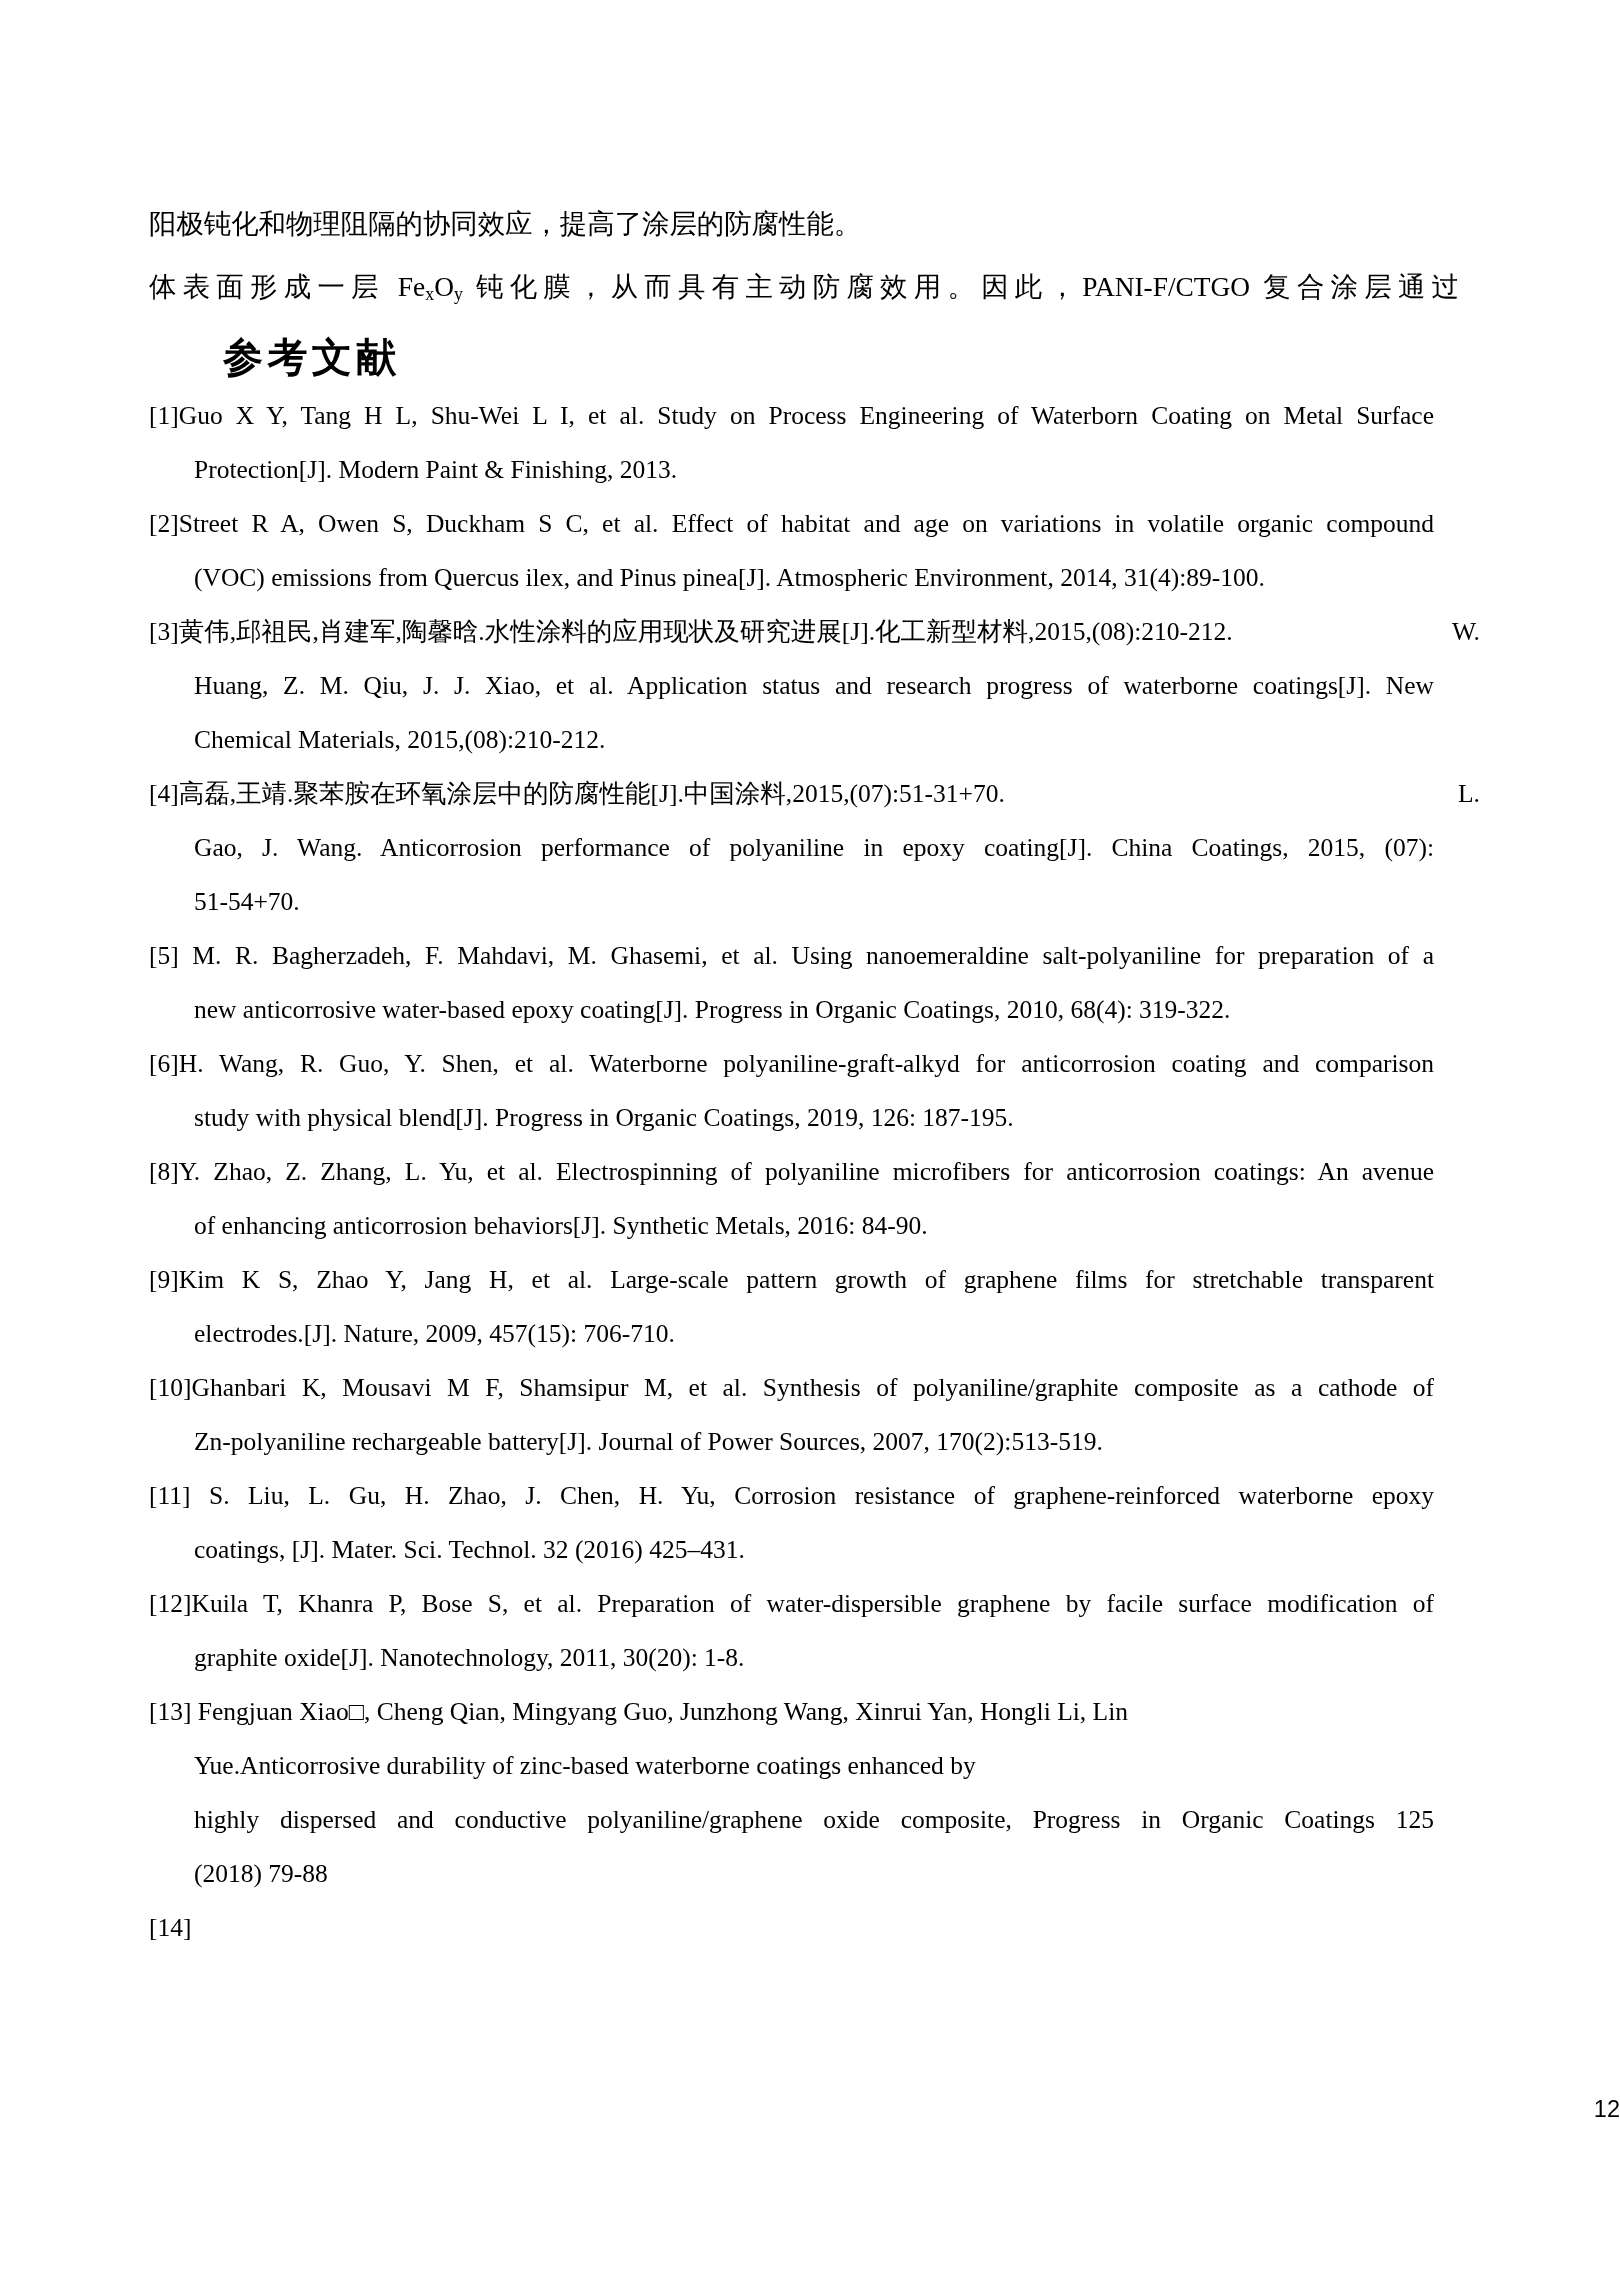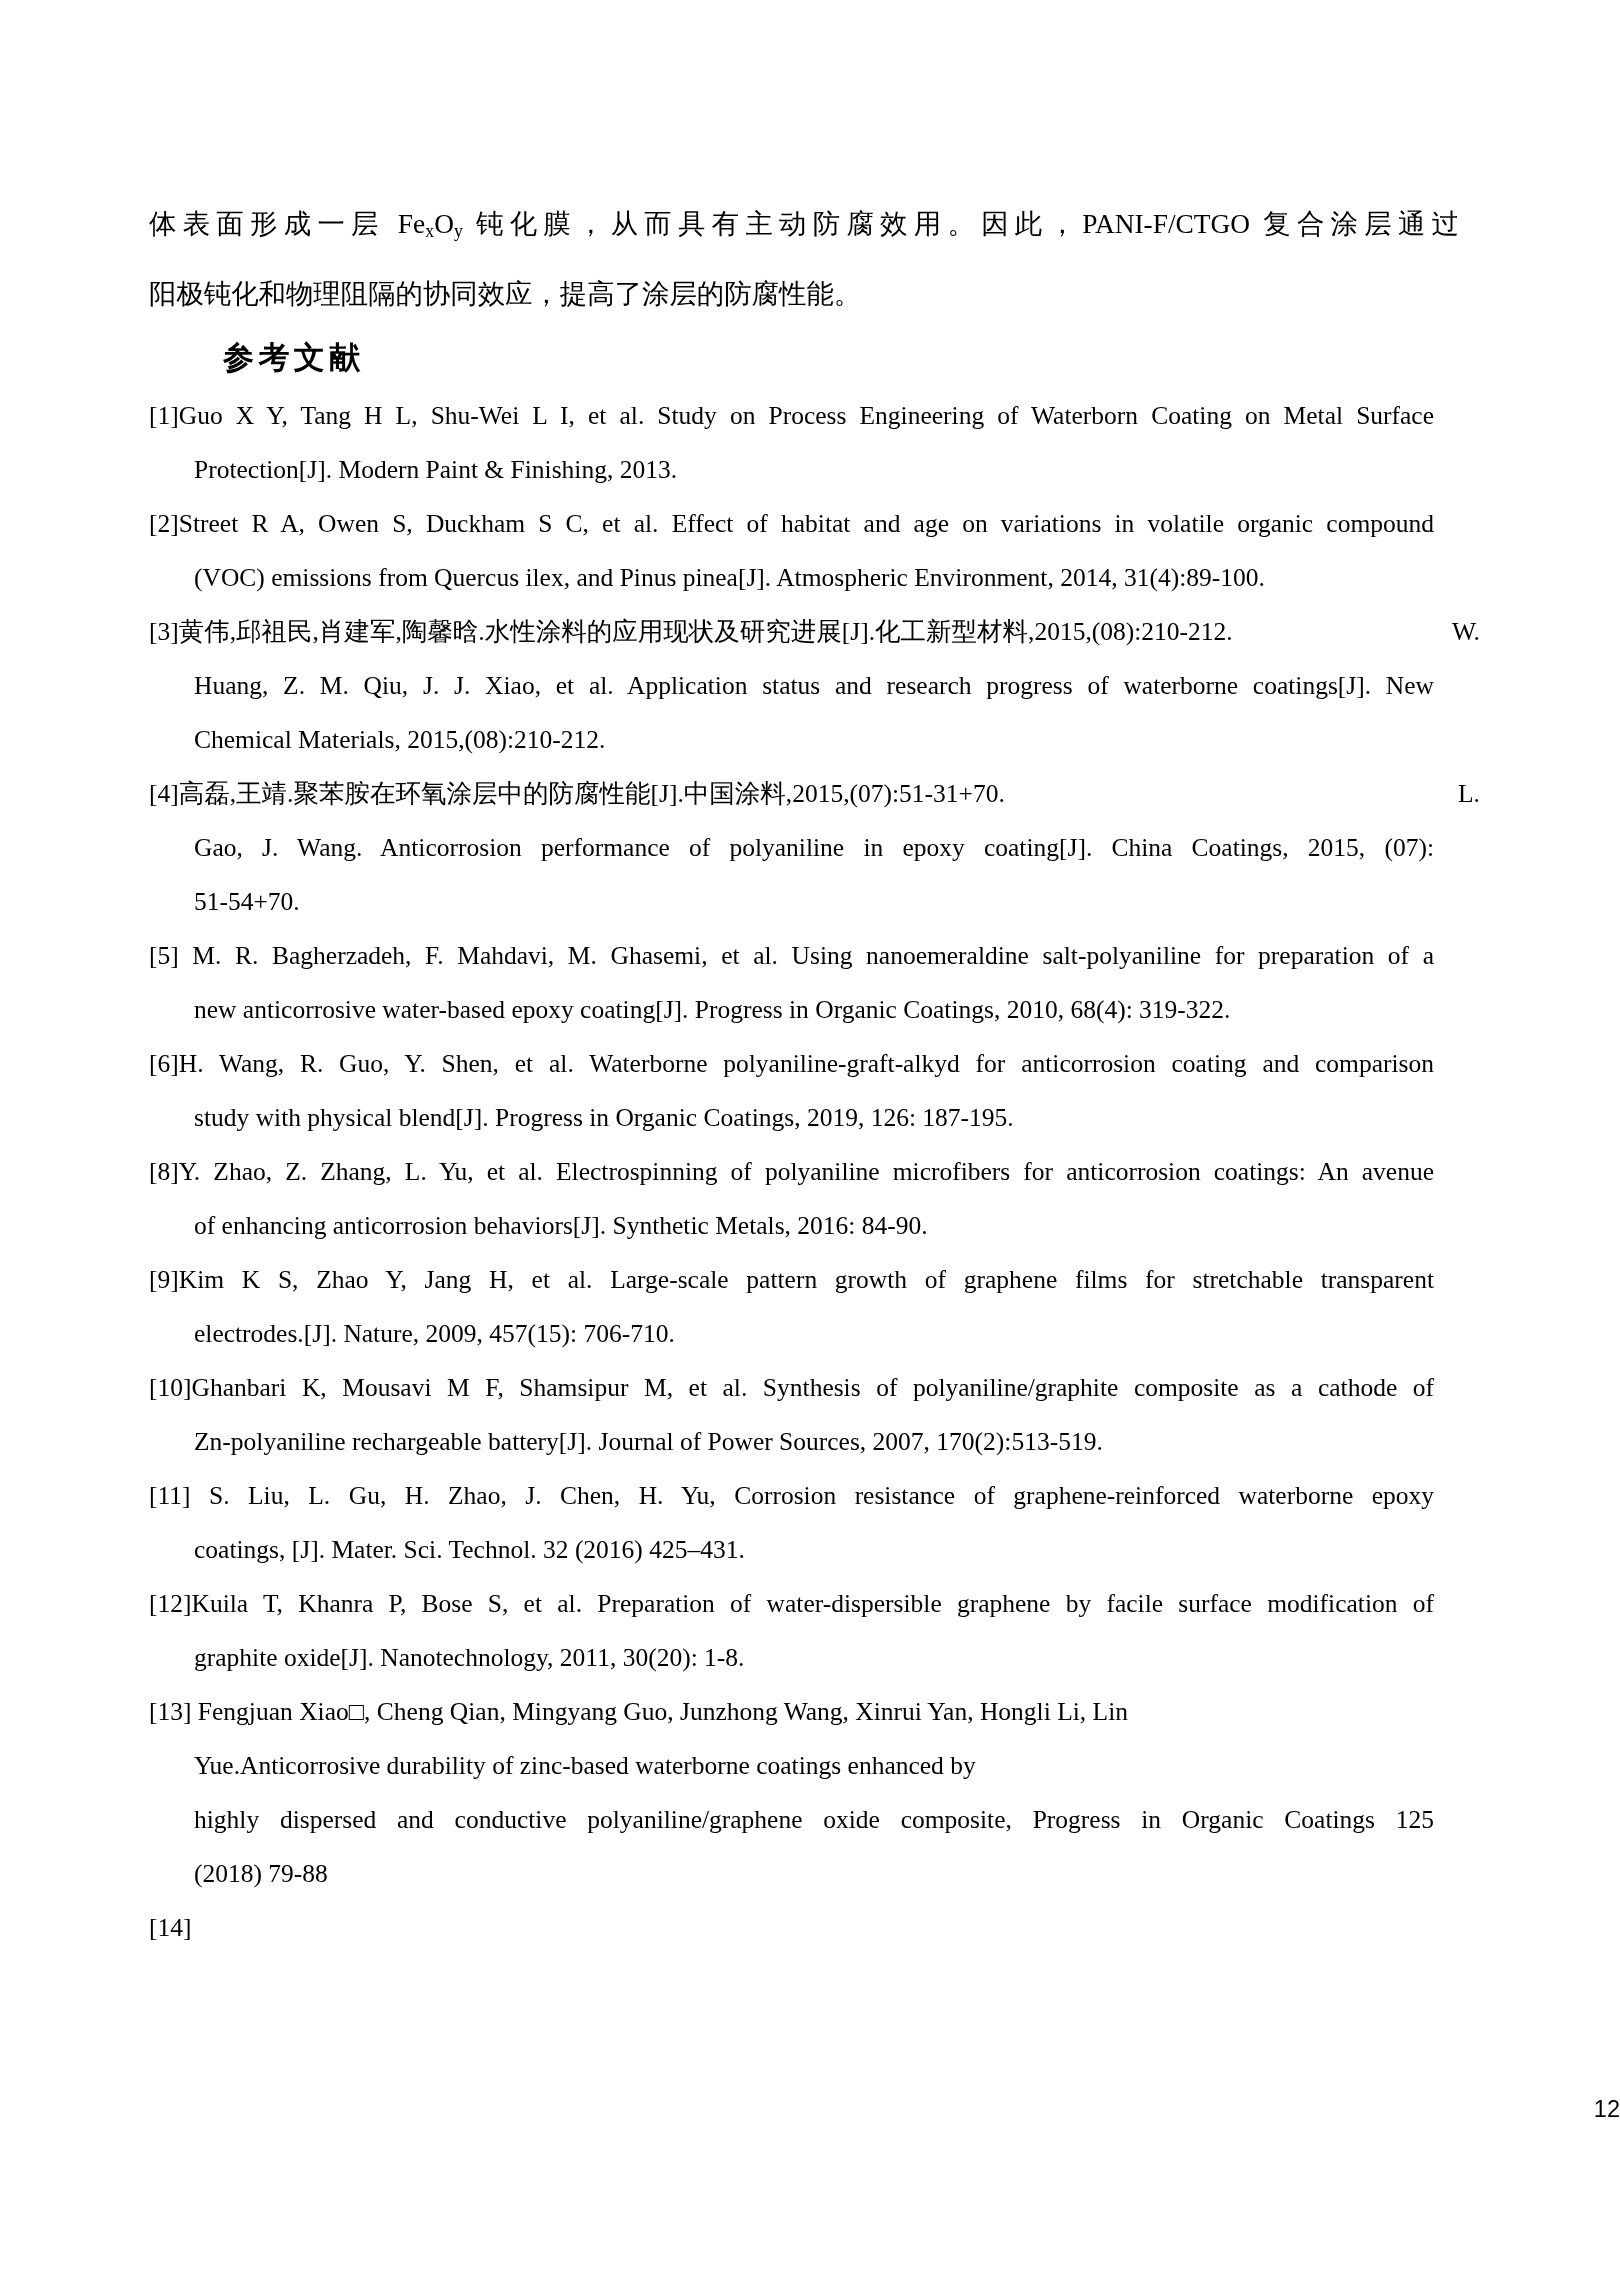--- a/index.html
+++ b/index.html
@@ -21,21 +21,21 @@
     margin:0;
     width:1310px;
     font-size:27.4px;
     line-height:63px;
     white-space:nowrap;
   }
   .para.full { text-align:justify; text-align-last:justify; }
   .sub { font-size:0.65em; vertical-align:-0.25em; }
   .heading {
     margin:0;
-    font-size:31px;
+    font-size:40px;
     font-weight:bold;
     line-height:63px;
     padding-left:74px;
     letter-spacing:4.4px;
   }
   .refs {
     width:1285px;
     font-size:25.5px;
   }
   .ref { padding-left:45px; }
@@ -59,23 +59,23 @@
     font-size:23.5px;
     line-height:31px;
   }
 </style>
 </head>
 <body>
 
 <div class="page">
   <div class="body-text">
 
+    <p class="para">阳极钝化和物理阻隔的协同效应，提高了涂层的防腐性能。</p>
+
     <p class="para full"><span>体表面形成一层 Fe</span><span class="sub">x</span><span>O</span><span class="sub">y</span><span> 钝化膜，从而具有主动防腐效用。因此，PANI-F/CTGO 复合涂层通过</span></p>
-
-    <p class="para">阳极钝化和物理阻隔的协同效应，提高了涂层的防腐性能。</p>
 
     <h2 class="heading">参考文献</h2>
 
     <div class="refs">
         <div class="ref">
           <div class="line first full">[1]Guo X Y, Tang H L, Shu-Wei L I, et al. Study on Process Engineering of Waterborn Coating on Metal Surface</div>
           <div class="line">Protection[J]. Modern Paint &amp; Finishing, 2013.</div>
         </div>
         <div class="ref">
           <div class="line first full">[2]Street R A, Owen S, Duckham S C, et al. Effect of habitat and age on variations in volatile organic compound</div>

